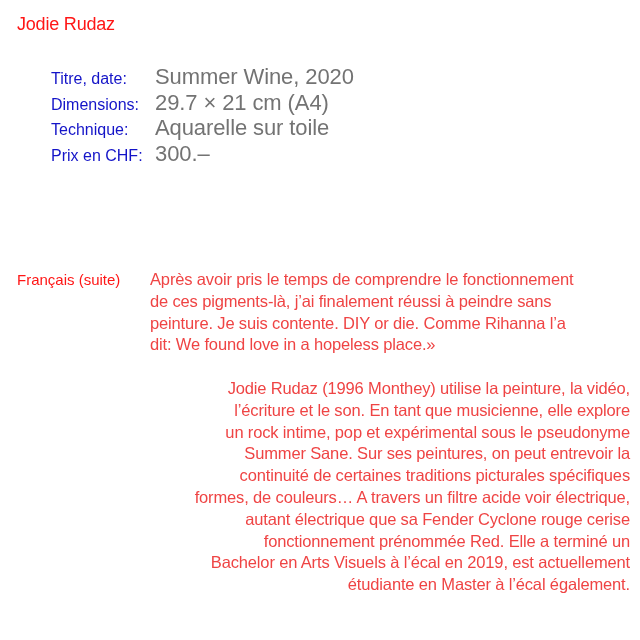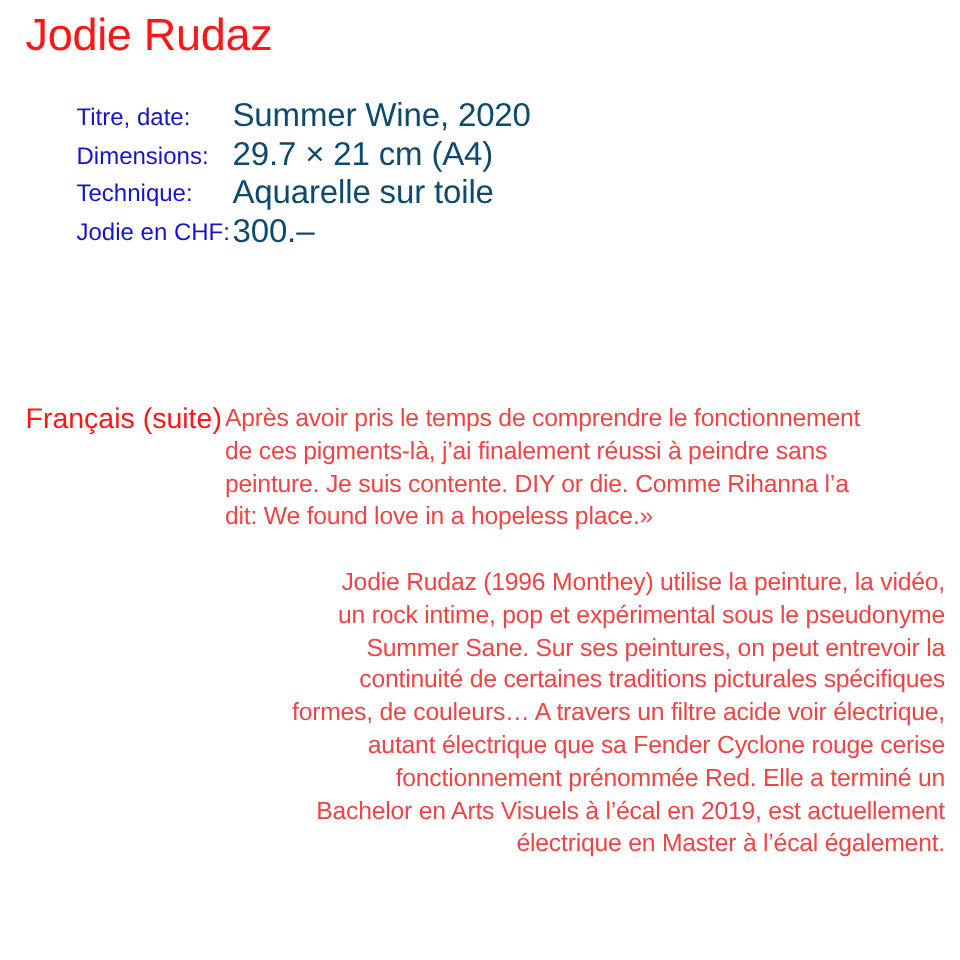--- a/index.html
+++ b/index.html
@@ -11,21 +11,21 @@
       width: 640px;
       height: 640px;
       position: relative;
       overflow: hidden;
       font-family: "Liberation Sans", "DejaVu Sans", sans-serif;
     }
     .artist-name {
       position: absolute;
       left: 17px;
       top: 10px;
-      font-size: 30px;
+      font-size: 18px;
       line-height: 28px;
       color: #ff1616;
       letter-spacing: -0.2px;
       white-space: nowrap;
     }
     .info-table {
       position: absolute;
       left: 18px;
       top: 64px;
       width: 600px;
@@ -43,29 +43,29 @@
       color: #1414c8;
       white-space: nowrap;
       margin-left: 33px;
     }
     .info-value {
       position: absolute;
       left: 137px;
       top: 0;
       font-size: 22px;
       line-height: 26px;
-      color: #0c4a6e;
+      color: #737373;
       white-space: nowrap;
       letter-spacing: -0.1px;
     }
     .section-label {
       position: absolute;
       left: 17px;
       top: 269px;
-      font-size: 19px;
+      font-size: 15px;
       line-height: 22px;
       color: #ff1616;
       white-space: nowrap;
     }
     .section-body {
       position: absolute;
       left: 150px;
       top: 269px;
       width: 480px;
       font-size: 16.5px;
@@ -97,38 +97,39 @@
   </div>
   <div class="info-row">
     <span class="info-label">Dimensions:</span>
     <span class="info-value">29.7 × 21 cm (A4)</span>
   </div>
   <div class="info-row">
     <span class="info-label">Technique:</span>
     <span class="info-value">Aquarelle sur toile</span>
   </div>
   <div class="info-row">
-    <span class="info-label">Jodie en CHF:</span>
+    <span class="info-label">Prix en CHF:</span>
     <span class="info-value">300.–</span>
   </div>
 </div>
 
 <div class="section-label">Français (suite)</div>
 
 <div class="section-body">
   <p class="paragraph">
     <span class="line">Après avoir pris le temps de comprendre le fonctionnement</span>
     <span class="line">de ces pigments-là, j’ai finalement réussi à peindre sans</span>
     <span class="line">peinture. Je suis contente. DIY or die. Comme Rihanna l’a</span>
     <span class="line">dit: We found love in a hopeless place.»</span>
   </p>
   <p class="paragraph">
     <span class="line">Jodie Rudaz (1996 Monthey) utilise la peinture, la vidéo,</span>
+    <span class="line">l’écriture et le son. En tant que musicienne, elle explore</span>
     <span class="line">un rock intime, pop et expérimental sous le pseudonyme</span>
     <span class="line">Summer Sane. Sur ses peintures, on peut entrevoir la</span>
     <span class="line">continuité de certaines traditions picturales spécifiques</span>
     <span class="line">formes, de couleurs… A travers un filtre acide voir électrique,</span>
     <span class="line">autant électrique que sa Fender Cyclone rouge cerise</span>
     <span class="line">fonctionnement prénommée Red. Elle a terminé un</span>
     <span class="line">Bachelor en Arts Visuels à l’écal en 2019, est actuellement</span>
-    <span class="line">électrique en Master à l’écal également.</span>
+    <span class="line">étudiante en Master à l’écal également.</span>
   </p>
 </div>
 
 </body></html>

